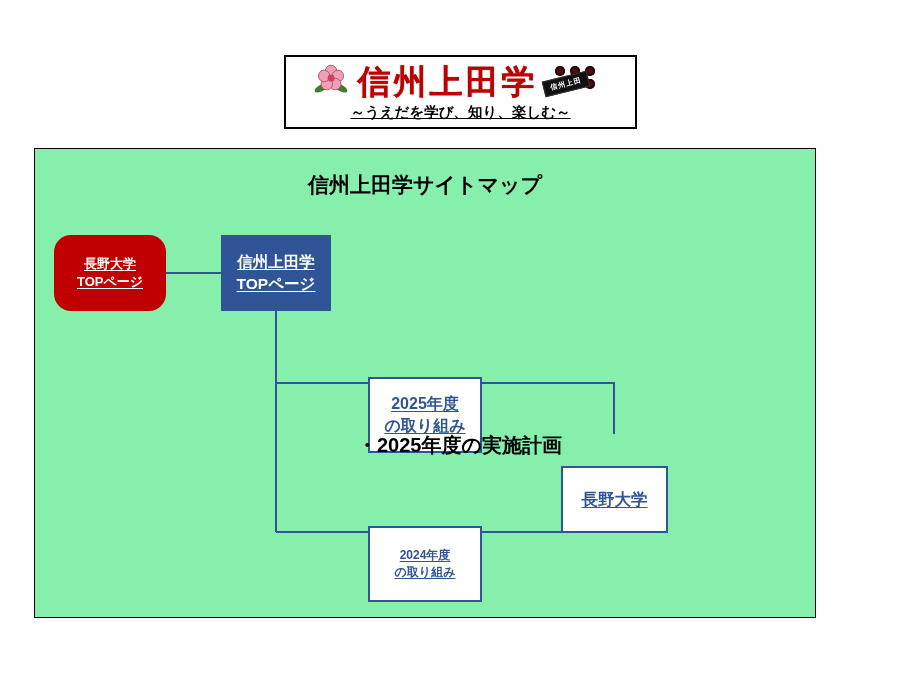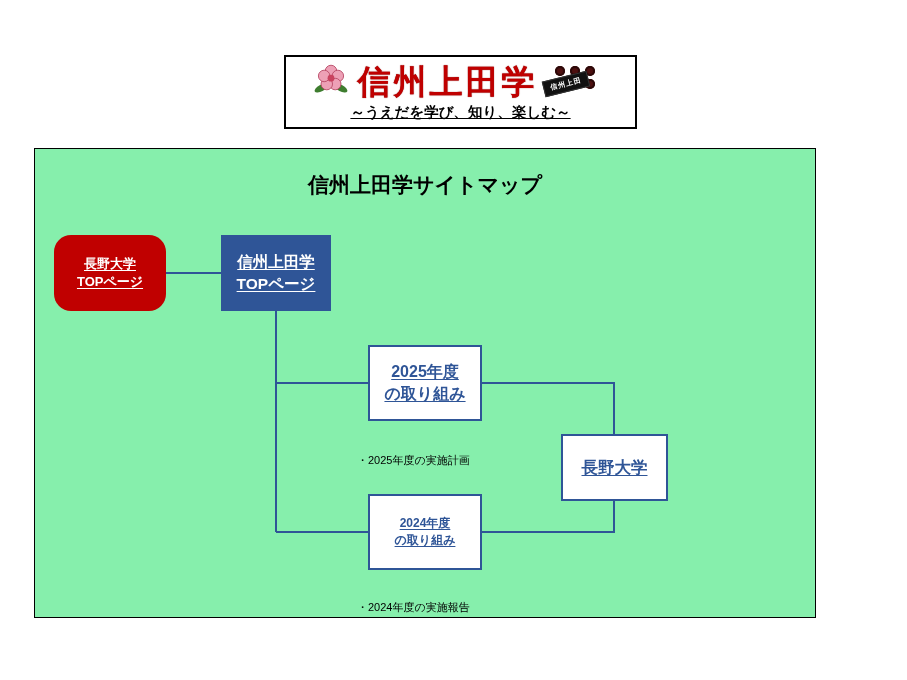--- a/index.html
+++ b/index.html
@@ -44,27 +44,27 @@
   .connectors{position:absolute;left:0;top:0;width:839px;height:468px;pointer-events:none;}
 
   
   .node{
     position:absolute;display:flex;flex-direction:column;align-items:center;justify-content:center;
     font-weight:bold;text-align:center;line-height:1.4;box-sizing:border-box;cursor:pointer;
   }
   .node .u{text-decoration:underline;text-underline-offset:2px;}
   .node-red{left:19px;top:86px;width:112px;height:76px;background:#C00000;color:#fff;font-size:13px;border-radius:17px;}
   .node-blue{left:186px;top:86px;width:110px;height:76px;background:#2F5597;color:#fff;font-size:15.5px;}
-  .node-outline{background:#fff;border:2px solid #2F5597;color:#2F5597;}
+  .node-outline{background:#fff;border:2px solid #2F5597;color:#2F5597;margin-top:32px;}
   .node-2025{left:333px;top:196px;width:114px;height:76px;font-size:16px;}
   .node-2024{left:333px;top:345px;width:114px;height:76px;font-size:12px;}
   .node-report{left:526px;top:285px;width:107px;height:67px;font-size:16.5px;}
 
   
-  .note{position:absolute;font-size:11px;font-weight:normal;color:#000;white-space:nowrap;margin-top:21px;}
+  .note{position:absolute;font-size:20px;font-weight:bold;color:#000;white-space:nowrap;}
   .note-2025{left:322px;top:283px;}
   .note-2024{left:322px;top:430px;}
   .bullets{position:absolute;left:645px;top:280px;font-size:15px;font-weight:bold;color:#000;line-height:20px;}
   .bullets div{white-space:nowrap;}
 </style>
 </head>
 <body>
 
 <div class="page">
 
@@ -131,17 +131,16 @@
     <div class="node node-outline node-2024">
       <span class="u">2024年度</span>
       <span class="u">の取り組み</span>
     </div>
 
     <div class="node node-outline node-report">
       <span class="u">長野大学</span>
     </div>
 
     <div class="note note-2025">・2025年度の実施計画</div>
-    <div class="note note-2024">・2024年度の実施報告</div>
 
 
   </div>
 </div>
 
 </body></html>

